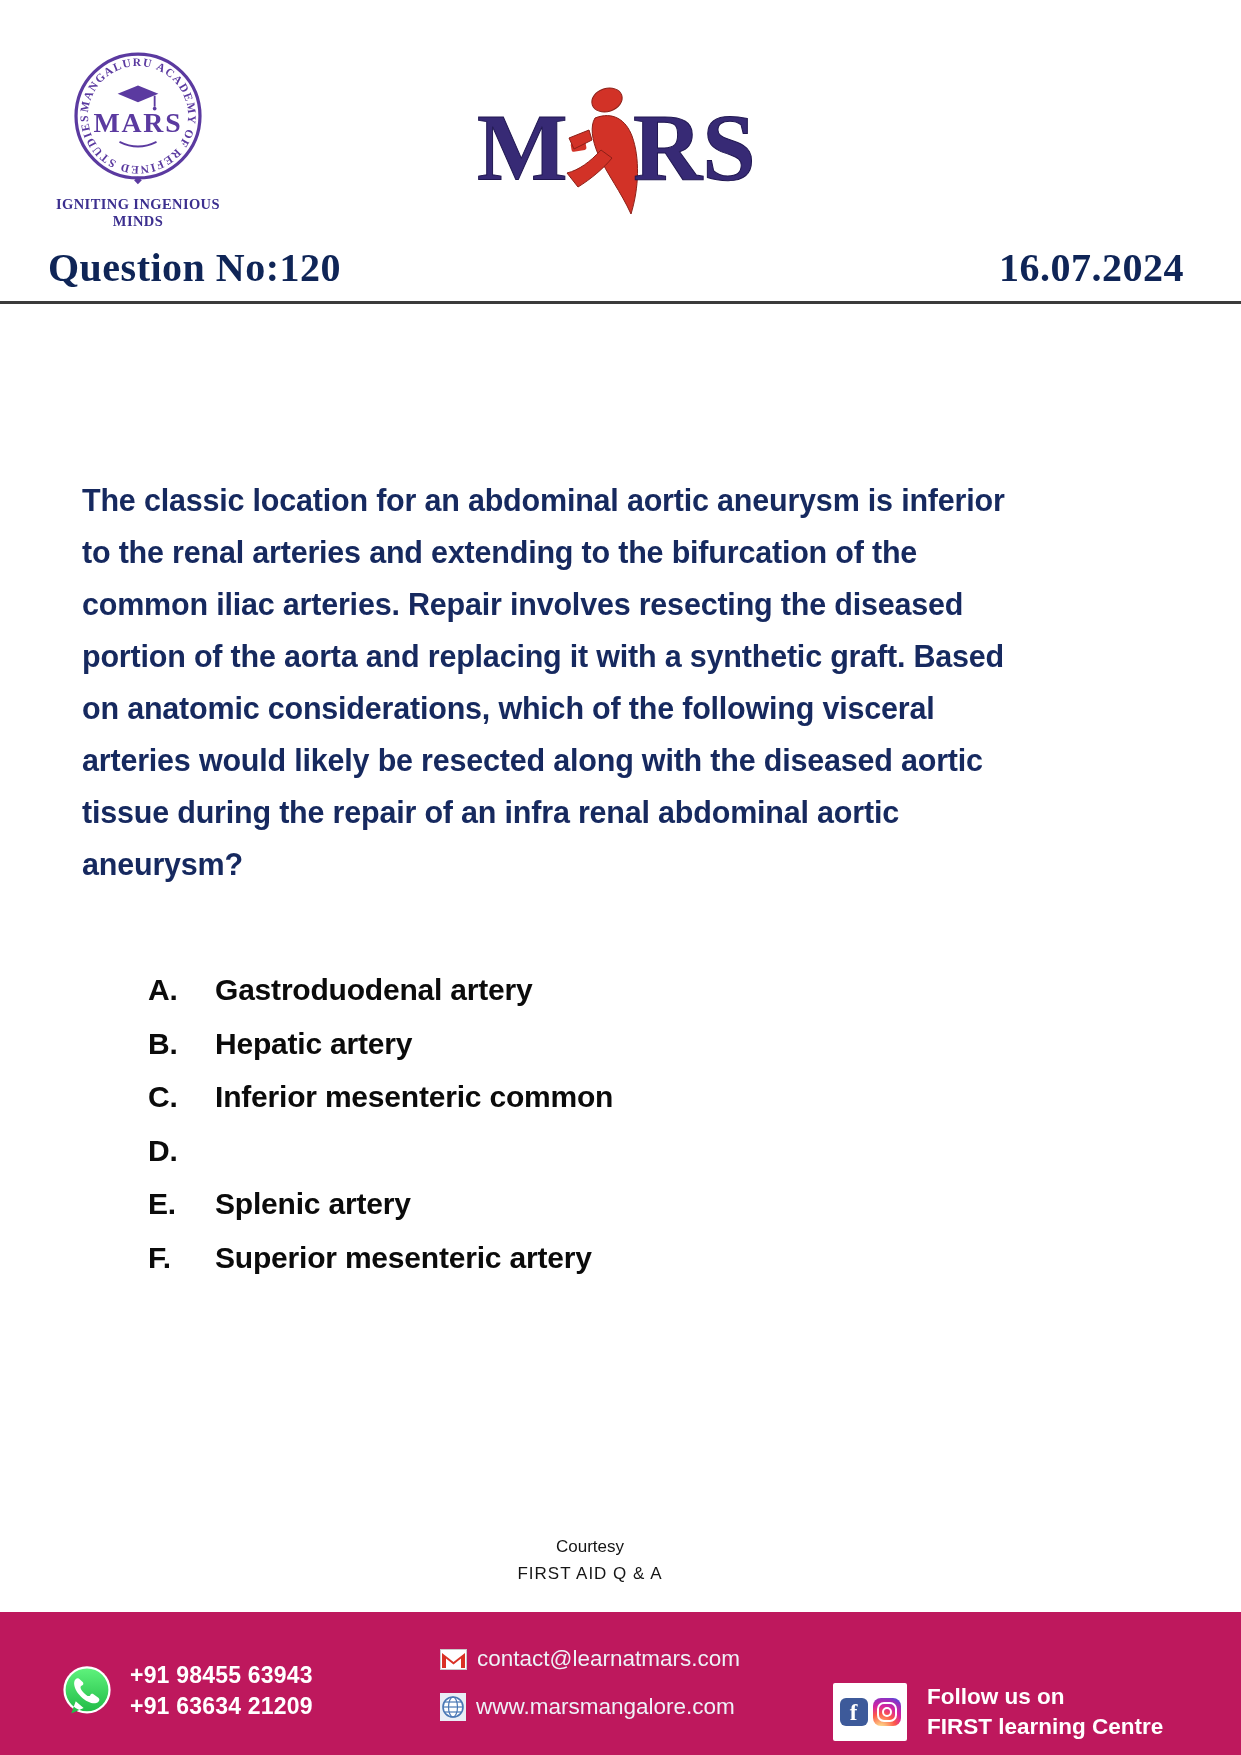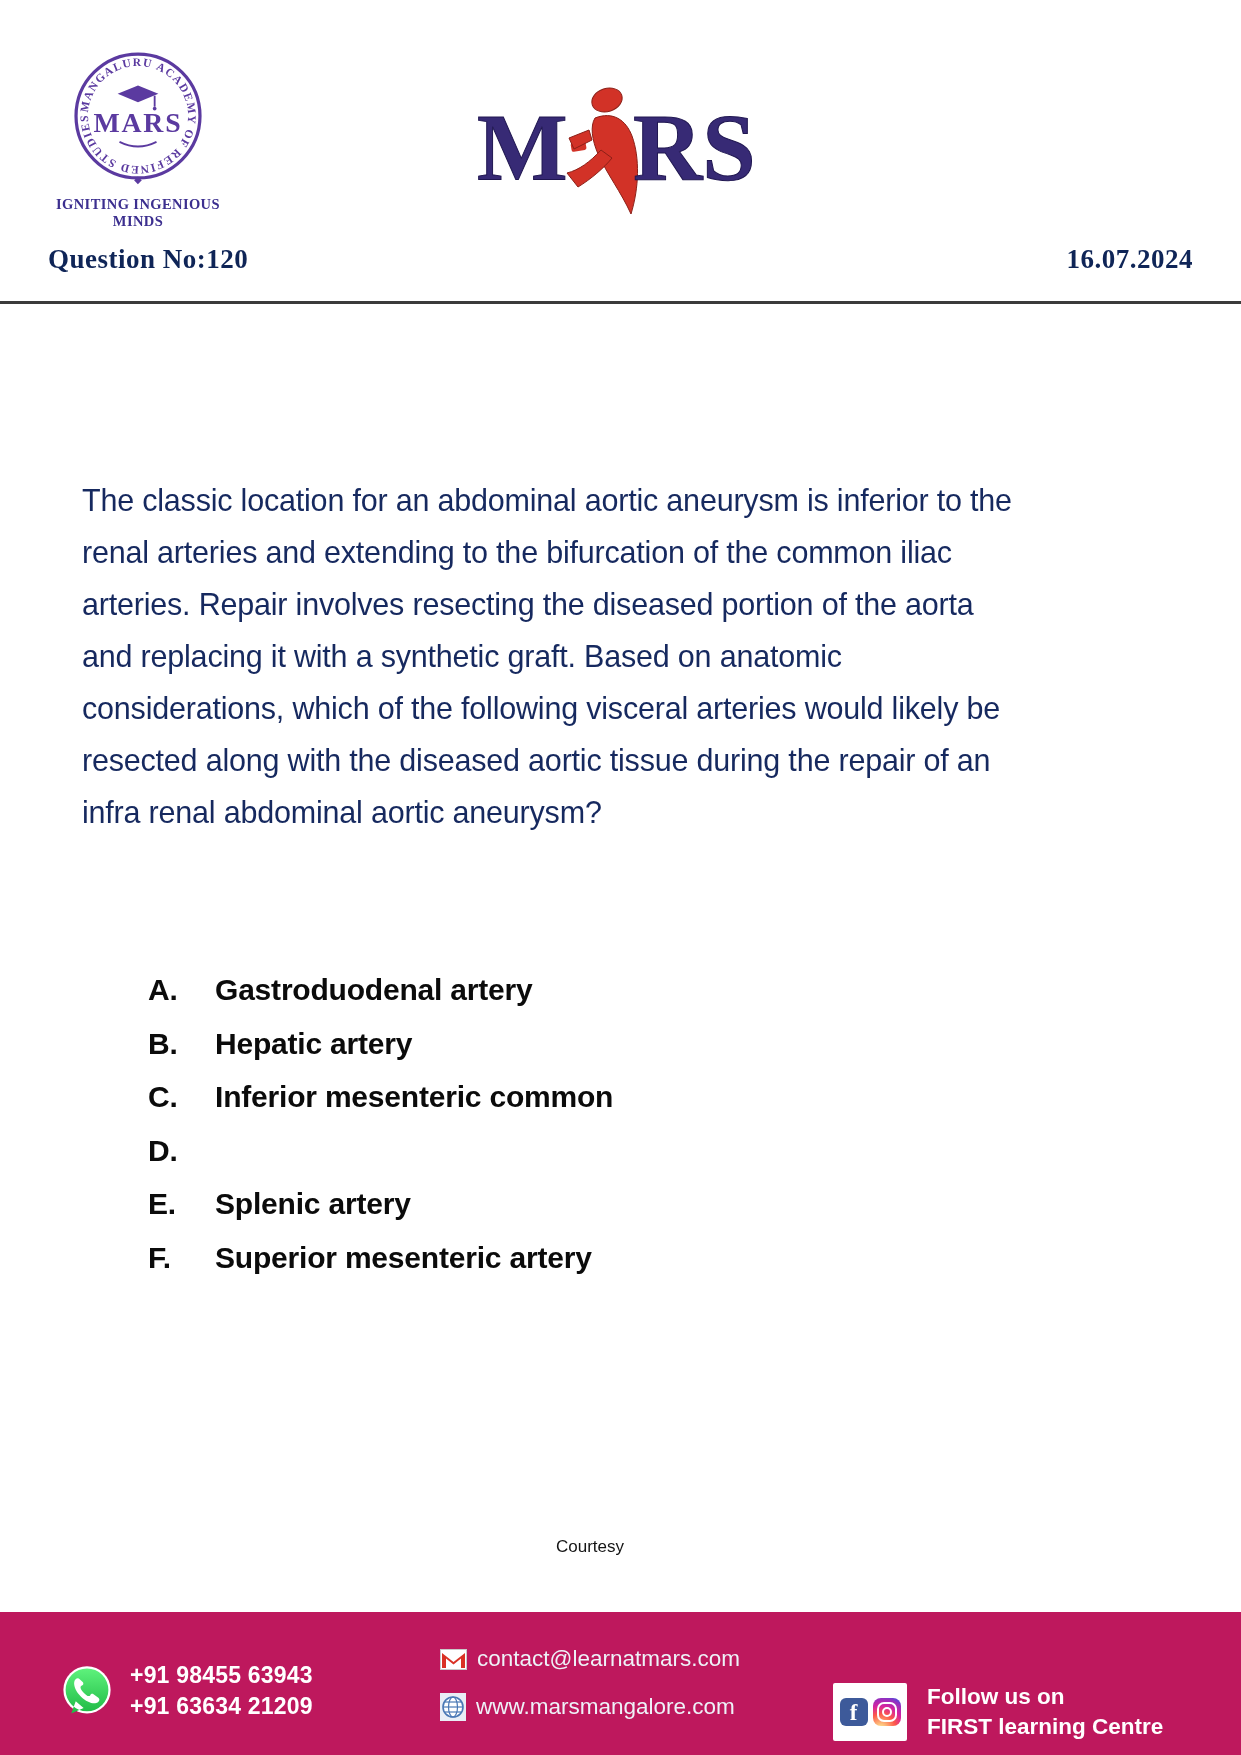--- a/index.html
+++ b/index.html
@@ -23,35 +23,35 @@
     font-size:14.5px; font-weight:bold; letter-spacing:.4px;
     color:#3c2f8f;
     font-family:"Liberation Serif", serif;
   }
   .center-logo {
     position:absolute; left:50%; top:78px; transform:translateX(-50%);
   }
 
   
   .header-row {
-    position:absolute; top:244px; left:48px; right:48px;
+    position:absolute; top:244px; left:48px; right:57px;
     display:flex; justify-content:space-between; align-items:baseline;
     font-family:"Liberation Serif", serif;
-    font-weight:bold; font-size:27px; color:#0f2557;
+    font-weight:bold; font-size:40px; color:#0f2557;
     letter-spacing:.5px;
   }
   .header-rule {
     position:absolute; top:301px; left:0; right:0;
     border:none; border-top:3px solid #3b3b3b;
   }
 
   
   .question-text {
     position:absolute; top:474px; left:82px; width:945px;
-    font-size:30.5px; font-weight:normal; line-height:52px;
+    font-size:30.5px; font-weight:bold; line-height:52px;
     color:#16295f;
     letter-spacing:-.2px;
   }
 
   
   .options {
     position:absolute; top:963px; left:148px; width:900px;
     list-style:none;
   }
   .option-row {
@@ -185,20 +185,21 @@
       <span class="option-text">Splenic artery</span>
     </li>
     <li class="option-row">
       <span class="option-letter">F.</span>
       <span class="option-text">Superior mesenteric artery</span>
     </li>
   </ul>
 
   <div class="courtesy">
     <div class="line1">Courtesy</div>
+    <div class="line2">FIRST AID Q &amp; A</div>
   </div>
 
   <div class="footer">
 
     <div class="footer-phones">
       <svg width="54" height="54" viewBox="0 0 48 48">
         <defs>
           <linearGradient id="wagrad" x1="0" y1="0" x2="0" y2="1">
             <stop offset="0" stop-color="#5ef27c"></stop>
               <stop offset="1" stop-color="#1fba45"></stop>

